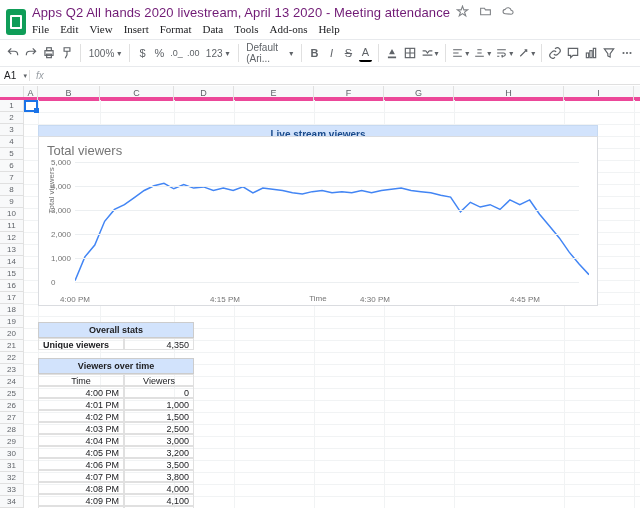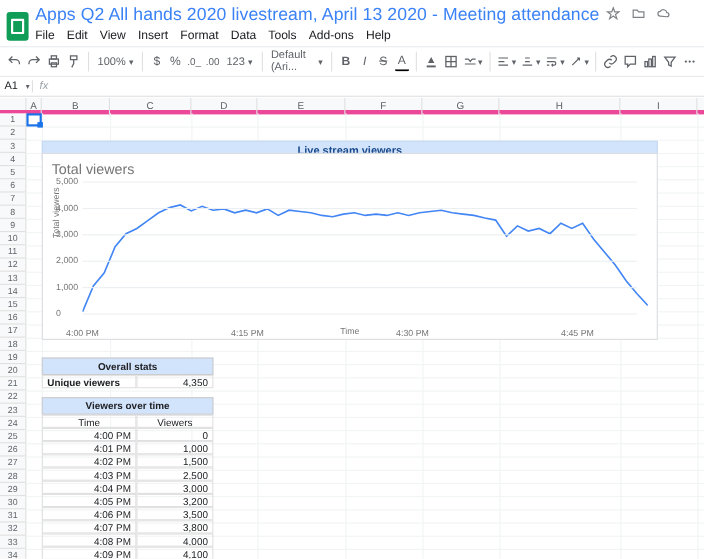--- a/index.html
+++ b/index.html
@@ -1,25 +1,25 @@
 <!DOCTYPE html>
 <html><head>
 <meta charset="utf-8">
 <style>
   * { box-sizing: border-box; margin: 0; padding: 0; }
   body { font-family: Arial, sans-serif; font-size: 11px; background: #fff; color: #202124; width: 640px; height: 508px; overflow: hidden; position: relative; }
   .header { padding: 5px 6px 0 6px; }
   .title-row { display: flex; align-items: center; gap: 6px; }
   .logo { width: 20px; height: 26px; background: #0f9d58; border-radius: 3px; position: relative; }
   .logo::after { content: ""; position: absolute; left: 4px; right: 4px; top: 6px; bottom: 6px; border: 2px solid #fff; border-radius: 1px; }
-  .doc-title { font-size: 16px; color: #3b82f6; letter-spacing: .1px; }
+  .doc-title { font-size: 13px; color: #701a75; letter-spacing: .1px; }
   .title-icons { display: flex; gap: 10px; margin-left: 6px; color: #5f6368; }
   .title-icons svg { width: 13px; height: 13px; opacity: .8; }
   .menubar { display: flex; gap: 11px; padding: 3px 0 4px 30px; font-size: 11px; color: #202124; }
-  .menubar span { cursor: pointer; }
+  .menubar span { cursor: pointer; font-family: Liberation Serif, serif; }
   .last-edit { color: #5f6368; text-decoration: underline; }
   .toolbar { display: flex; align-items: center; gap: 4px; padding: 3px 6px; border-top: 1px solid #e8eaed; border-bottom: 1px solid #e8eaed; height: 28px; color: #5f6368; }
   .tbtn { width: 18px; height: 18px; display: flex; align-items: center; justify-content: center; border-radius: 2px; }
   .tbtn svg { width: 14px; height: 14px; }
   .tsep { width: 1px; height: 18px; background: #e0e0e0; margin: 0 2px; }
   .zoom, .font, .fsize { font-size: 10px; display: flex; align-items: center; gap: 2px; padding: 0 2px; }
   .dd::after { content: "▾"; font-size: 8px; margin-left: 1px; color: #5f6368; }
   .namebox-row { display: flex; align-items: center; border-bottom: 1px solid #e0e0e0; height: 18px; }
   .namebox { width: 30px; font-size: 10px; padding-left: 4px; border-right: 1px solid #e0e0e0; display: flex; align-items: center; justify-content: space-between; }
   .namebox::after { content: "▾"; font-size: 7px; color: #5f6368; margin-right: 2px; }

